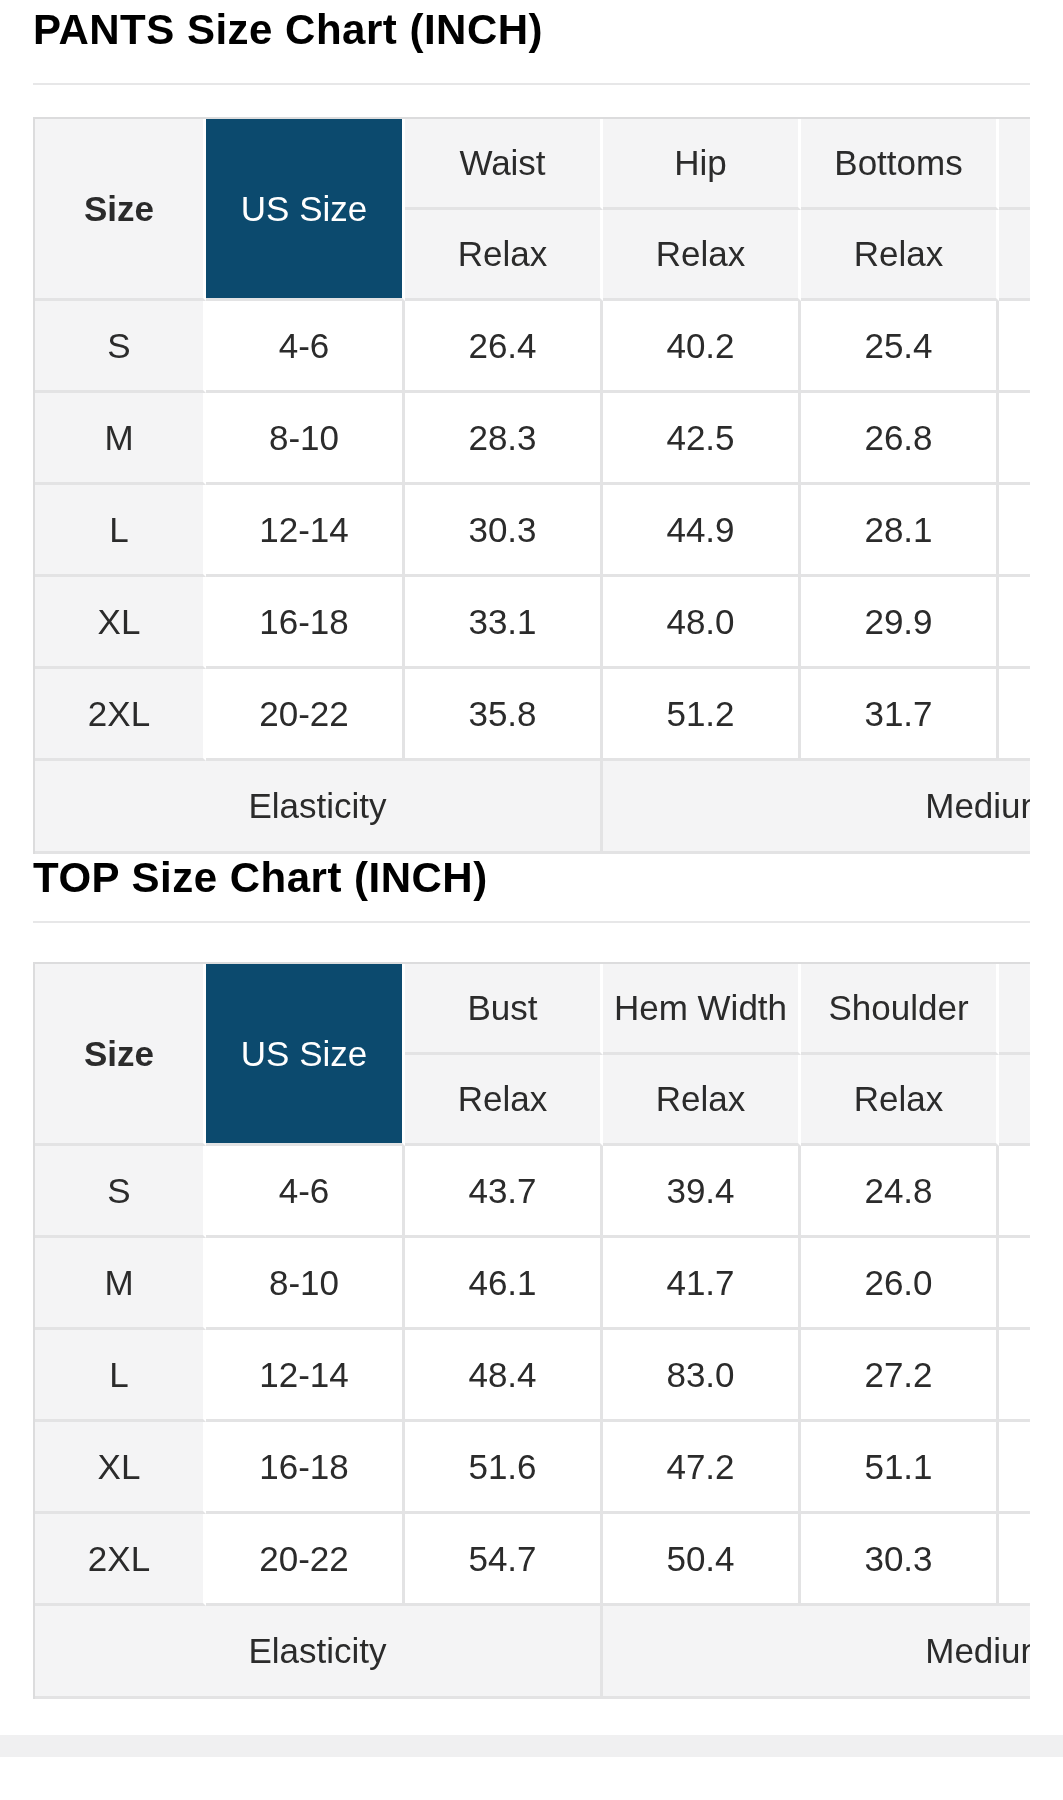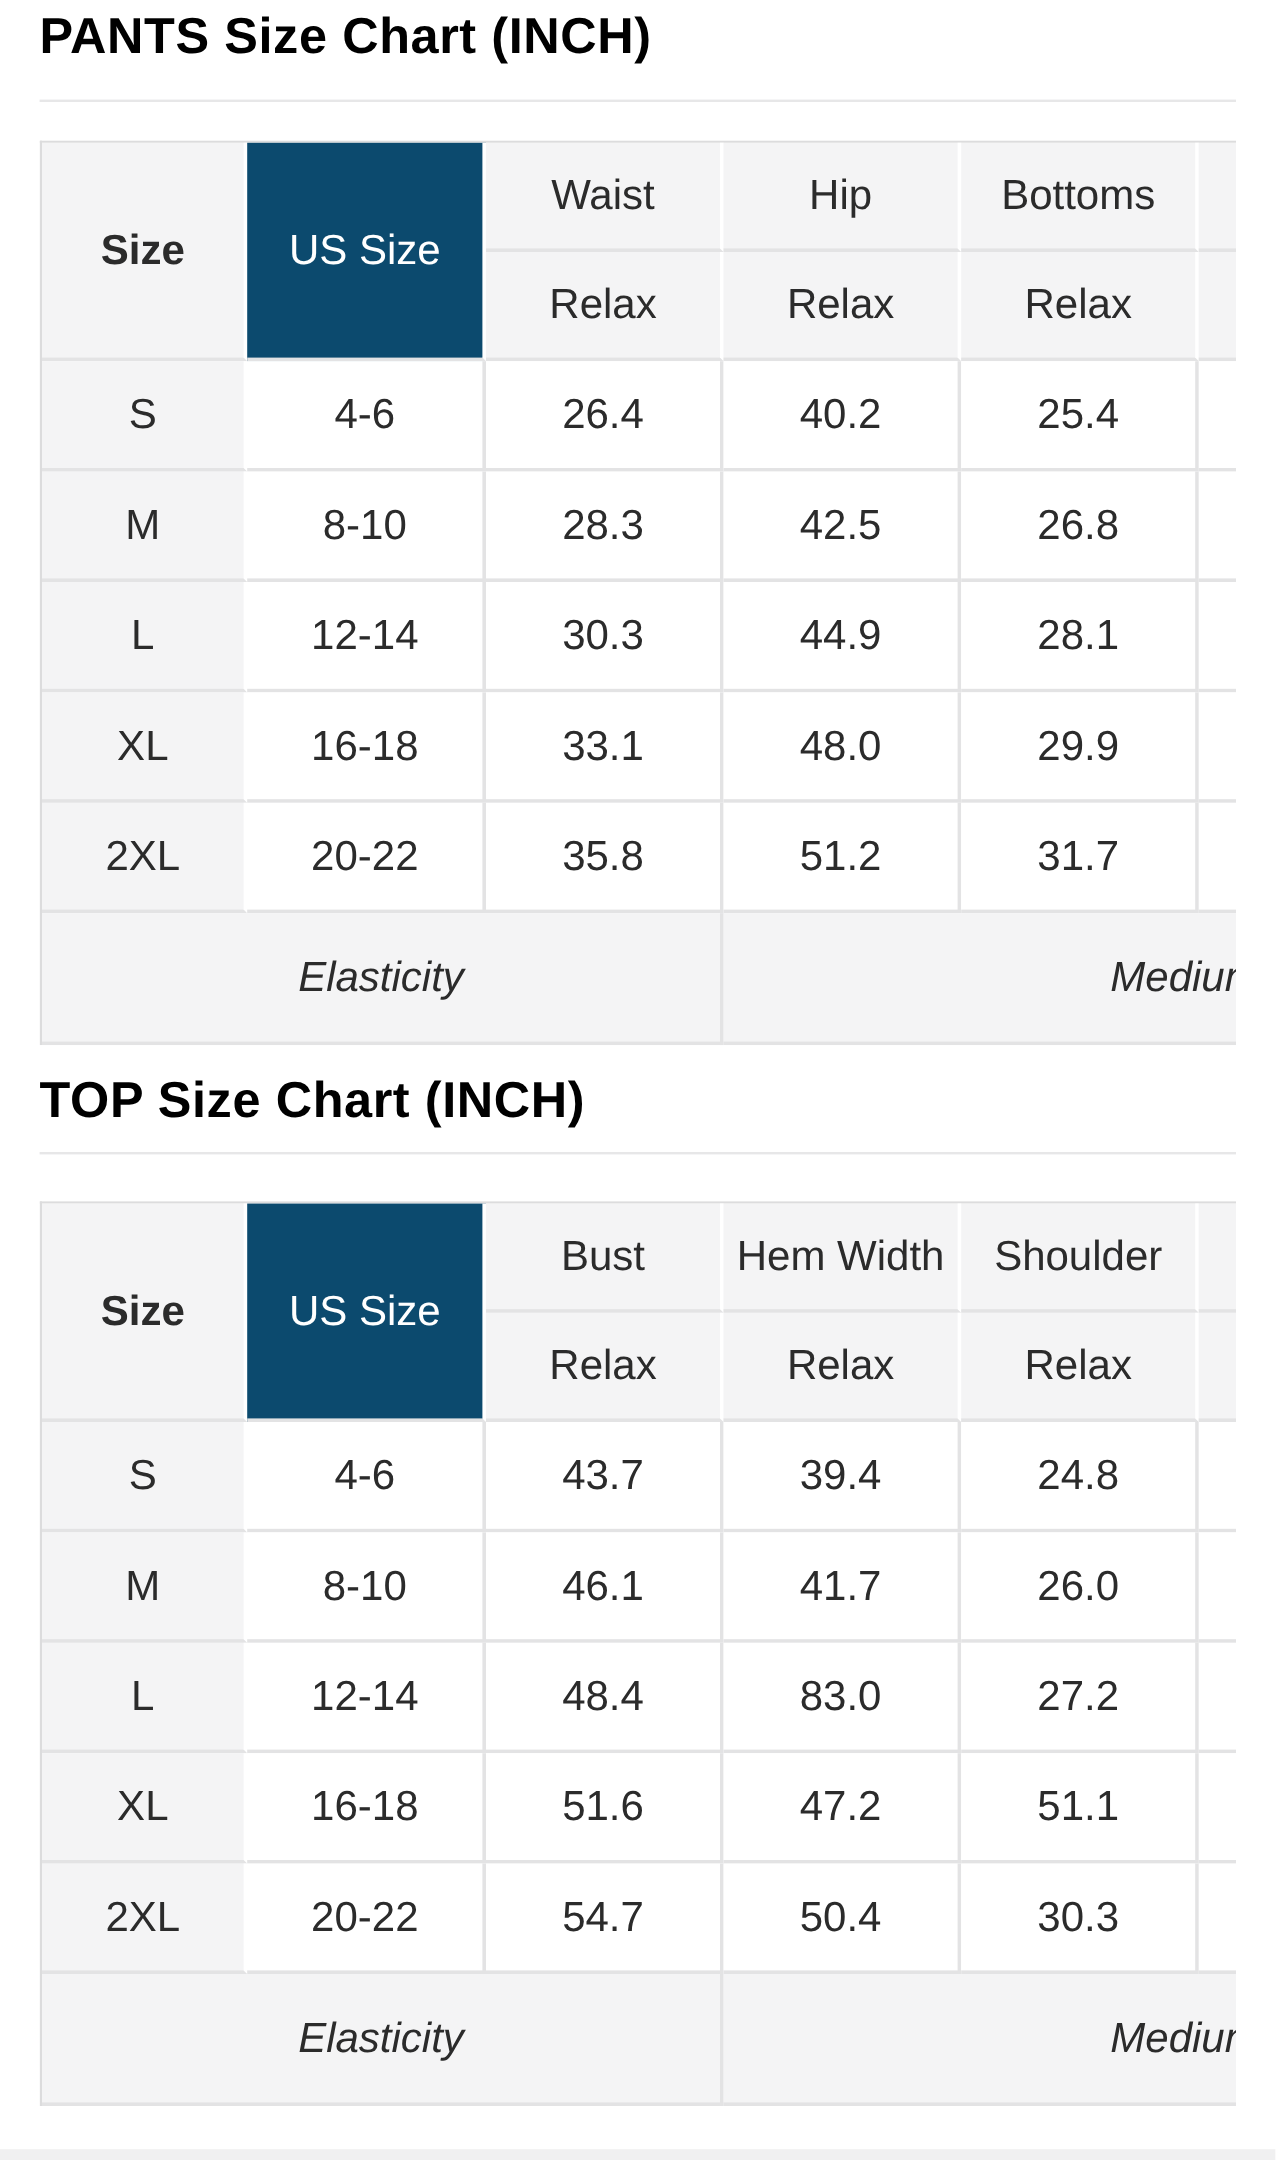--- a/index.html
+++ b/index.html
@@ -13,21 +13,21 @@
 
   .chart-title {
     margin: 0;
     font-size: 42px;
     line-height: 48px;
     font-weight: bold;
     color: #000000;
     letter-spacing: 0.5px;
   }
   .section-pants .chart-title { padding-top: 6px; }
-  .section-top   .chart-title { padding-top: 22px; }
+  .section-top   .chart-title { }
 
   .rule {
     border: none;
     border-top: 2px solid #e7e7e8;
     margin: 29px 0 0 0;
   }
   .section-top .rule { margin-top: 19px; }
 
   .chart-clip {
     margin-top: 32px;
@@ -69,23 +69,22 @@
     background: #0c4a6e;
     color: #ffffff;
     border-right-color: #ffffff;
   }
   tbody td { height: 92px; }
   tbody td.row-size {
     background: #f4f4f5;
     border-right-color: #ffffff;
   }
   tfoot td {
-    height: 110px;
+    height: 93px;
     background: #f4f4f5;
-    font-style: italic;
   }
 
   .bottom-bar {
     margin-top: 36px;
     height: 22px;
     width: 100%;
     background: #f0f0f1;
   }
 </style>
 </head>

